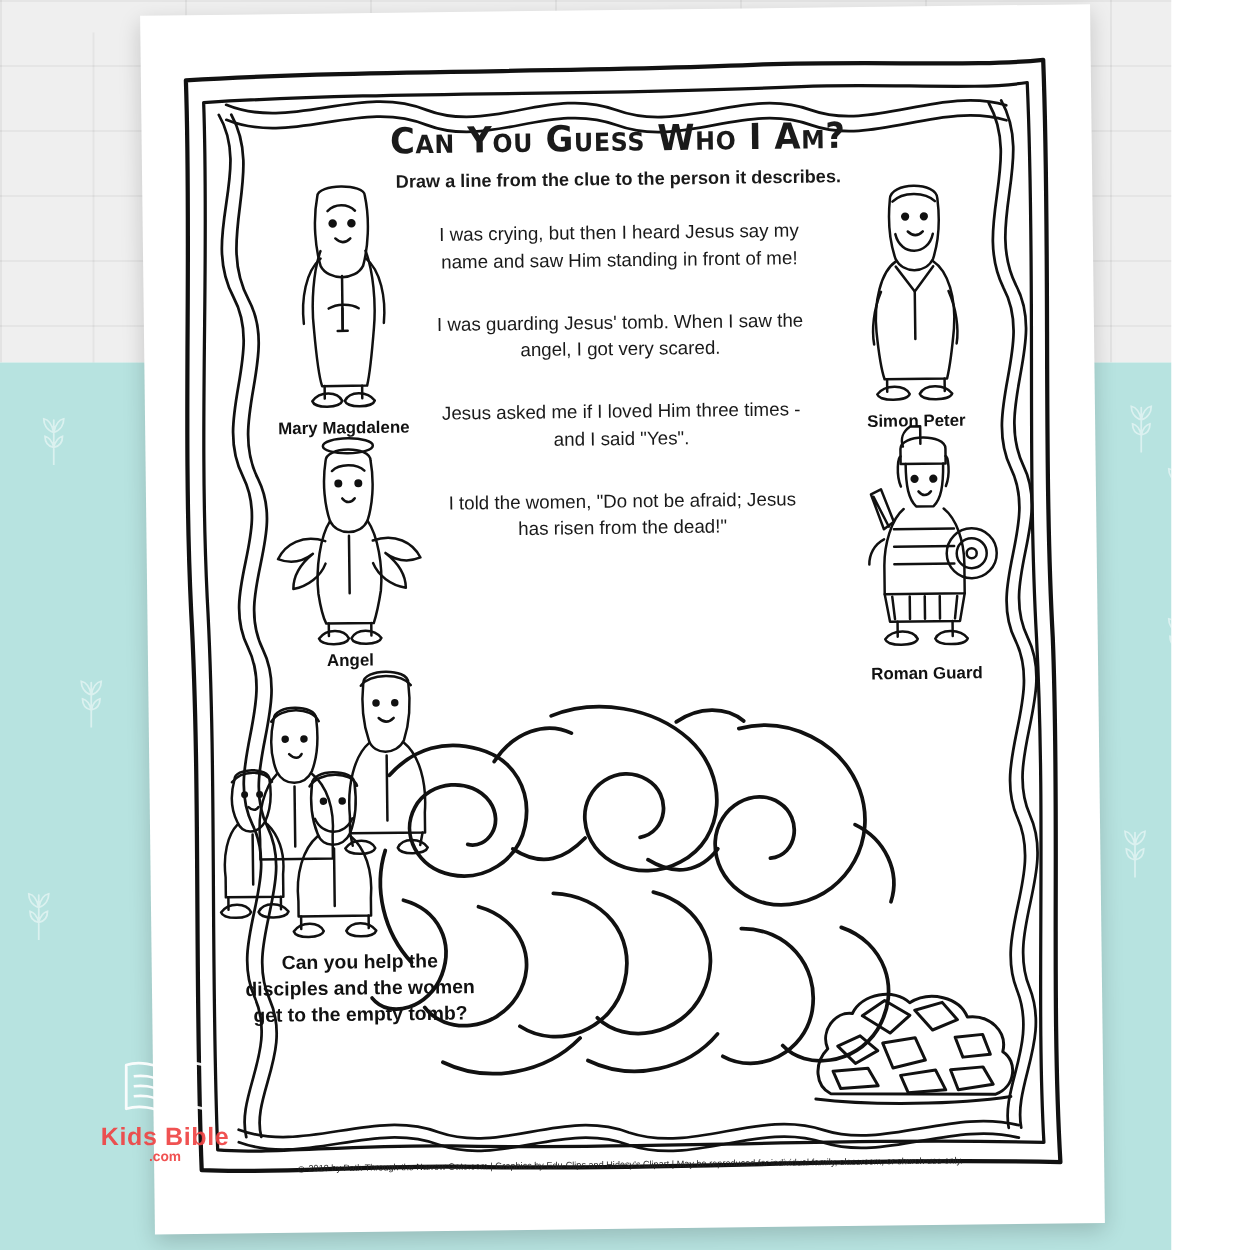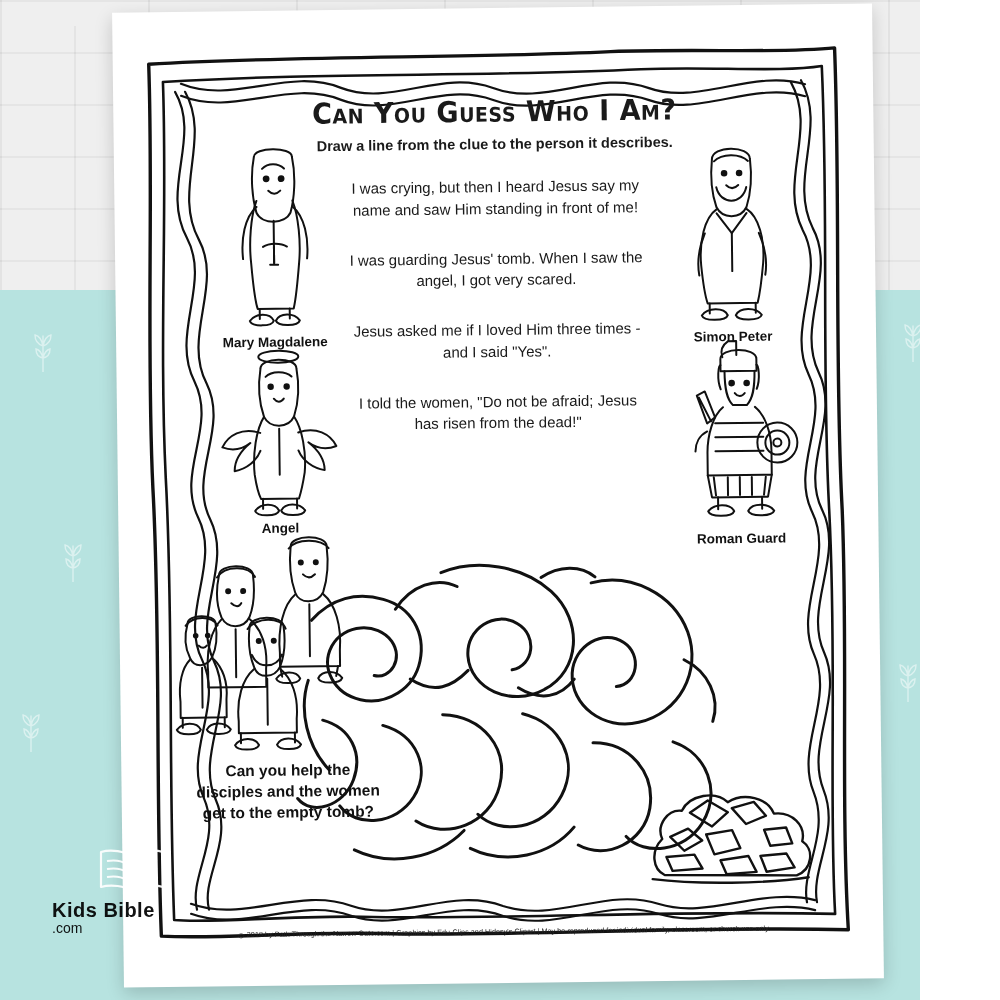--- a/index.html
+++ b/index.html
@@ -13,20 +13,21 @@
     font-family: "Liberation Sans", sans-serif;
     background: #ffffff;
   }
 
   
   .stage {
     position: relative;
     width: 920px;
     height: 1000px;
     overflow: hidden;
+    padding-left: 17px;
   }
   .bg-brick {
     position: absolute;
     left: 0; top: 0;
     width: 1000px;
     height: 290px;
     background-color: #efefef;
     background-image:
       linear-gradient(to bottom, rgba(0,0,0,0.045) 0 2px, rgba(0,0,0,0) 2px 100%),
       linear-gradient(to right, rgba(0,0,0,0.05) 0 2px, rgba(0,0,0,0) 2px 100%);
@@ -180,27 +181,28 @@
     color: #222;
   }
   .footer .fdot { display:inline-block; vertical-align: middle; margin-right: 3px; }
 
   
   .watermark {
     position: absolute;
     left: 52px;
     top: 845px;
     width: 160px;
-    color: #000000;
+    text-align: center;
+    color: #ef4444;
     opacity: .92;
   }
   .wm-book { display:block; margin: 0 auto 2px; }
   .wm-l1 { font-size: 20px; font-weight: bold; letter-spacing: .5px; }
   .wm-l2 { font-size: 23px; font-style: italic; margin-top: -2px; }
-  .wm-l3 { font-size: 14px; margin-top: -2px; }
+  .wm-l3 { font-size: 11px; margin-top: -2px; font-weight: bold; }
 
   .ink { stroke: #111; fill: none; stroke-linecap: round; stroke-linejoin: round; }
 </style>
 </head>
 <body>
 
 <div class="stage">
 
   <div class="bg-brick"></div>
   <div class="bg-teal">

